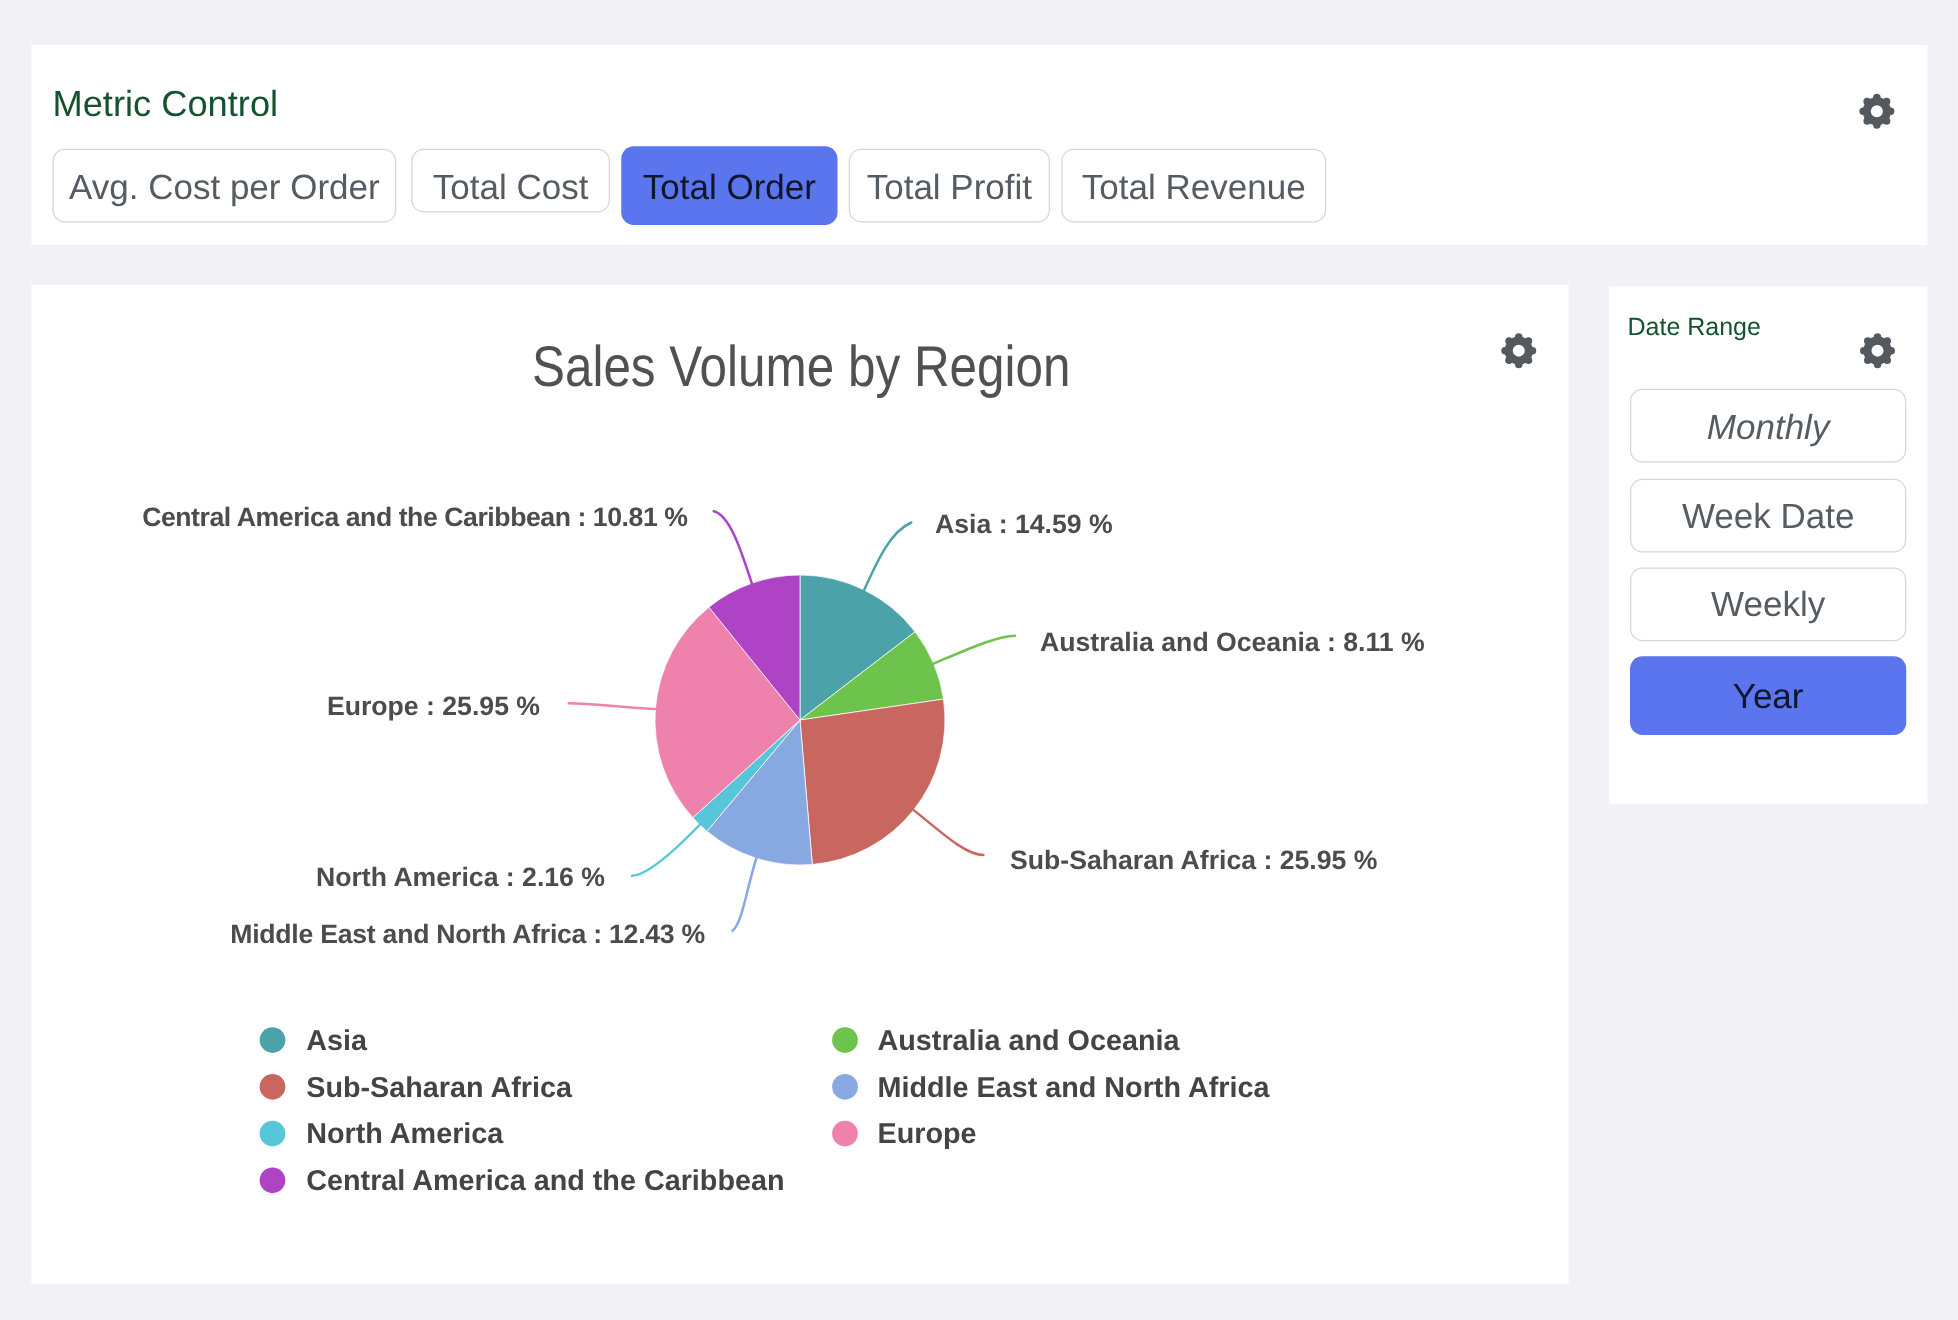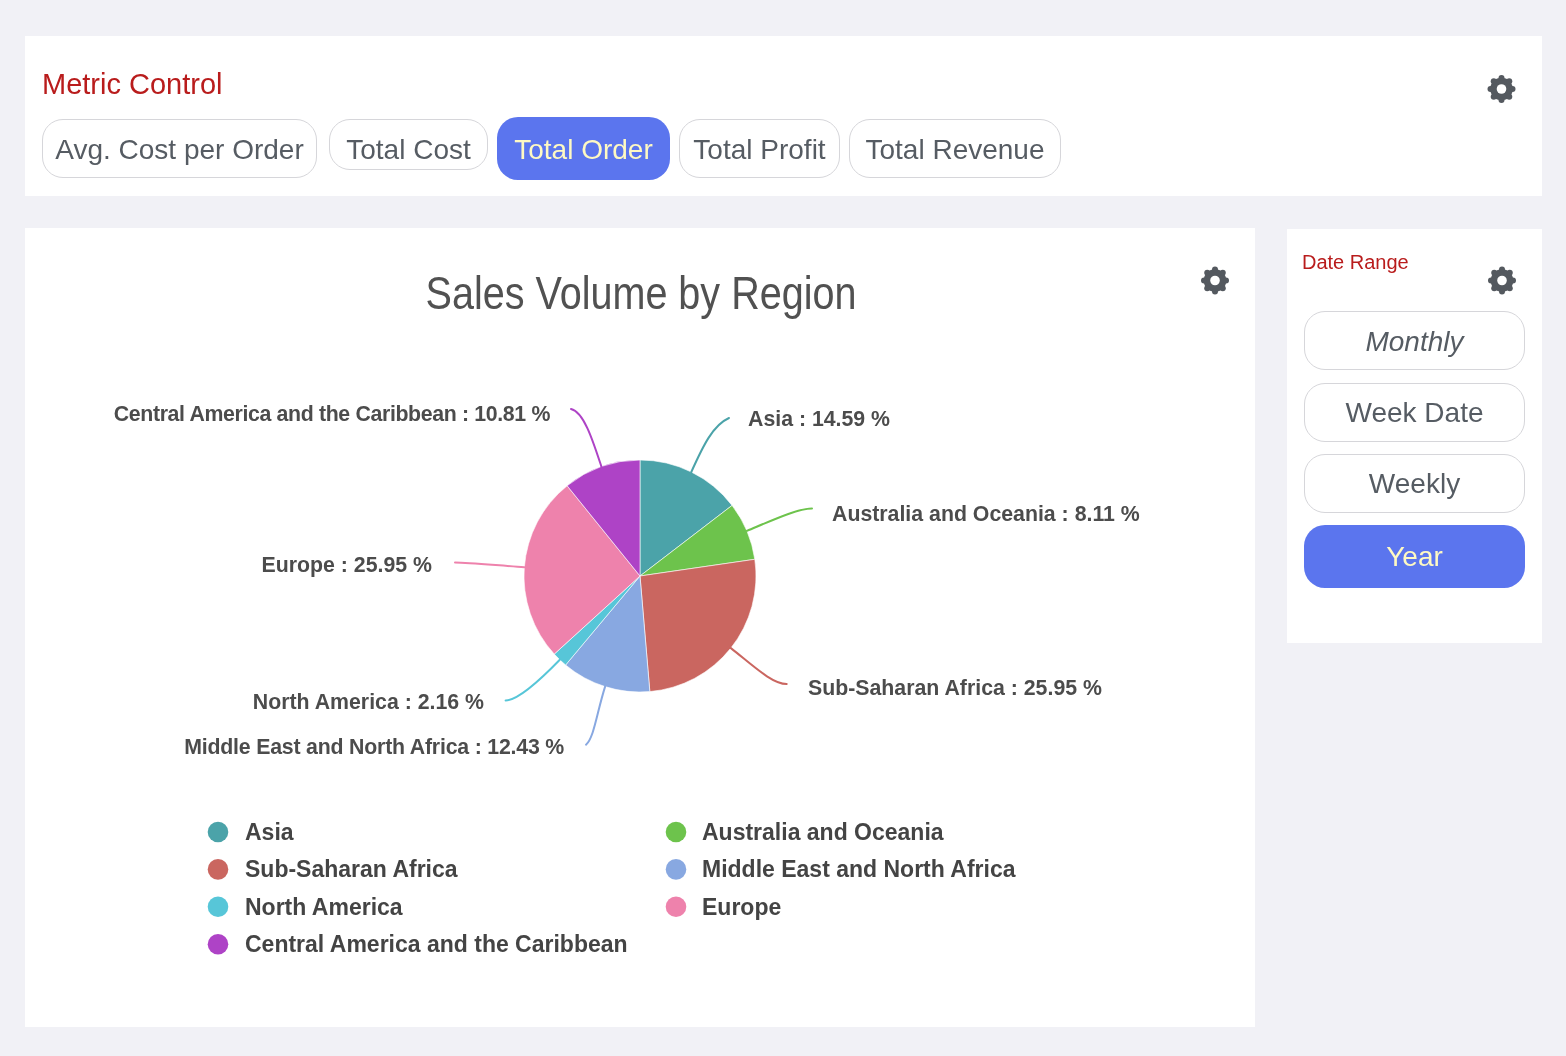--- a/index.html
+++ b/index.html
@@ -1,24 +1,24 @@
 <!DOCTYPE html>
 <html><head>
 <meta charset="utf-8">
 <style>
   * { margin:0; padding:0; box-sizing:border-box; }
   html,body { width:1566px; height:1056px; background:#f1f1f6; font-family:"Liberation Sans", sans-serif; position:relative; overflow:hidden; }
   .card { position:absolute; background:#fff; }
   #topcard { left:25px; top:36px; width:1517px; height:160px; }
   #maincard { left:25px; top:228px; width:1230px; height:799px; }
   #datecard { left:1287px; top:229px; width:255px; height:414px; }
-  .hdr { position:absolute; color:#b91c1c; line-height:1; white-space:nowrap; }
-  .btn { position:absolute; border:1px solid #d6d6da; border-radius:21px; background:#fff;
+  .hdr { position:absolute; color:#14532d; line-height:1; white-space:nowrap; }
+  .btn { position:absolute; border:1px solid #d6d6da; border-radius:10px; background:#fff;
          font-size:28px; color:#565c63; text-align:center; white-space:nowrap; }
-  .btn.sel { background:#5b75ee; color:#fef9c3; border:none;padding-left:12px; }
+  .btn.sel { background:#5b75ee; color:#0f172a; border:none;padding-left:12px; }
   .btn.dbt { font-size:28px; }
   .btn span { position:absolute; left:0; right:0; }
   #chartsvg { position:absolute; left:0; top:0; }
 </style>
 </head>
 <body>
   <div class="card" id="topcard"></div>
   <div class="card" id="maincard"></div>
   <div class="card" id="datecard"></div>
 

